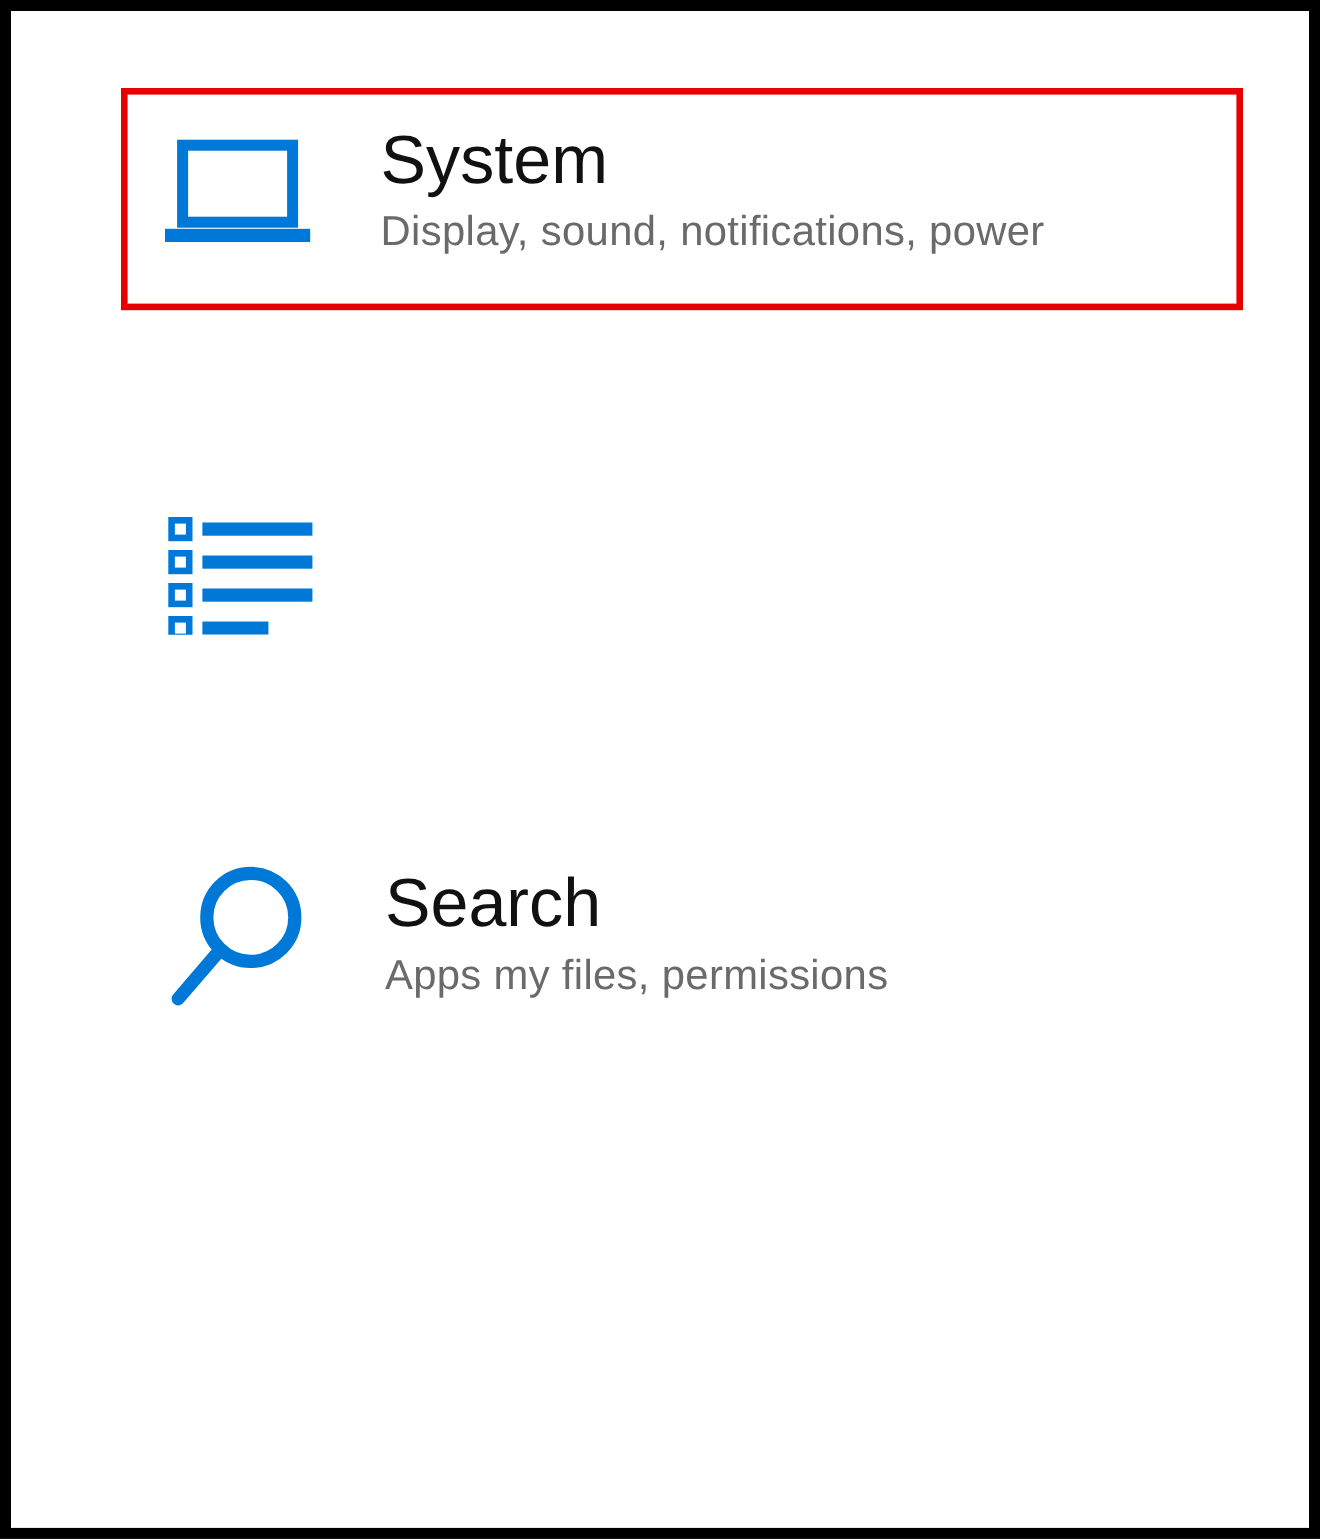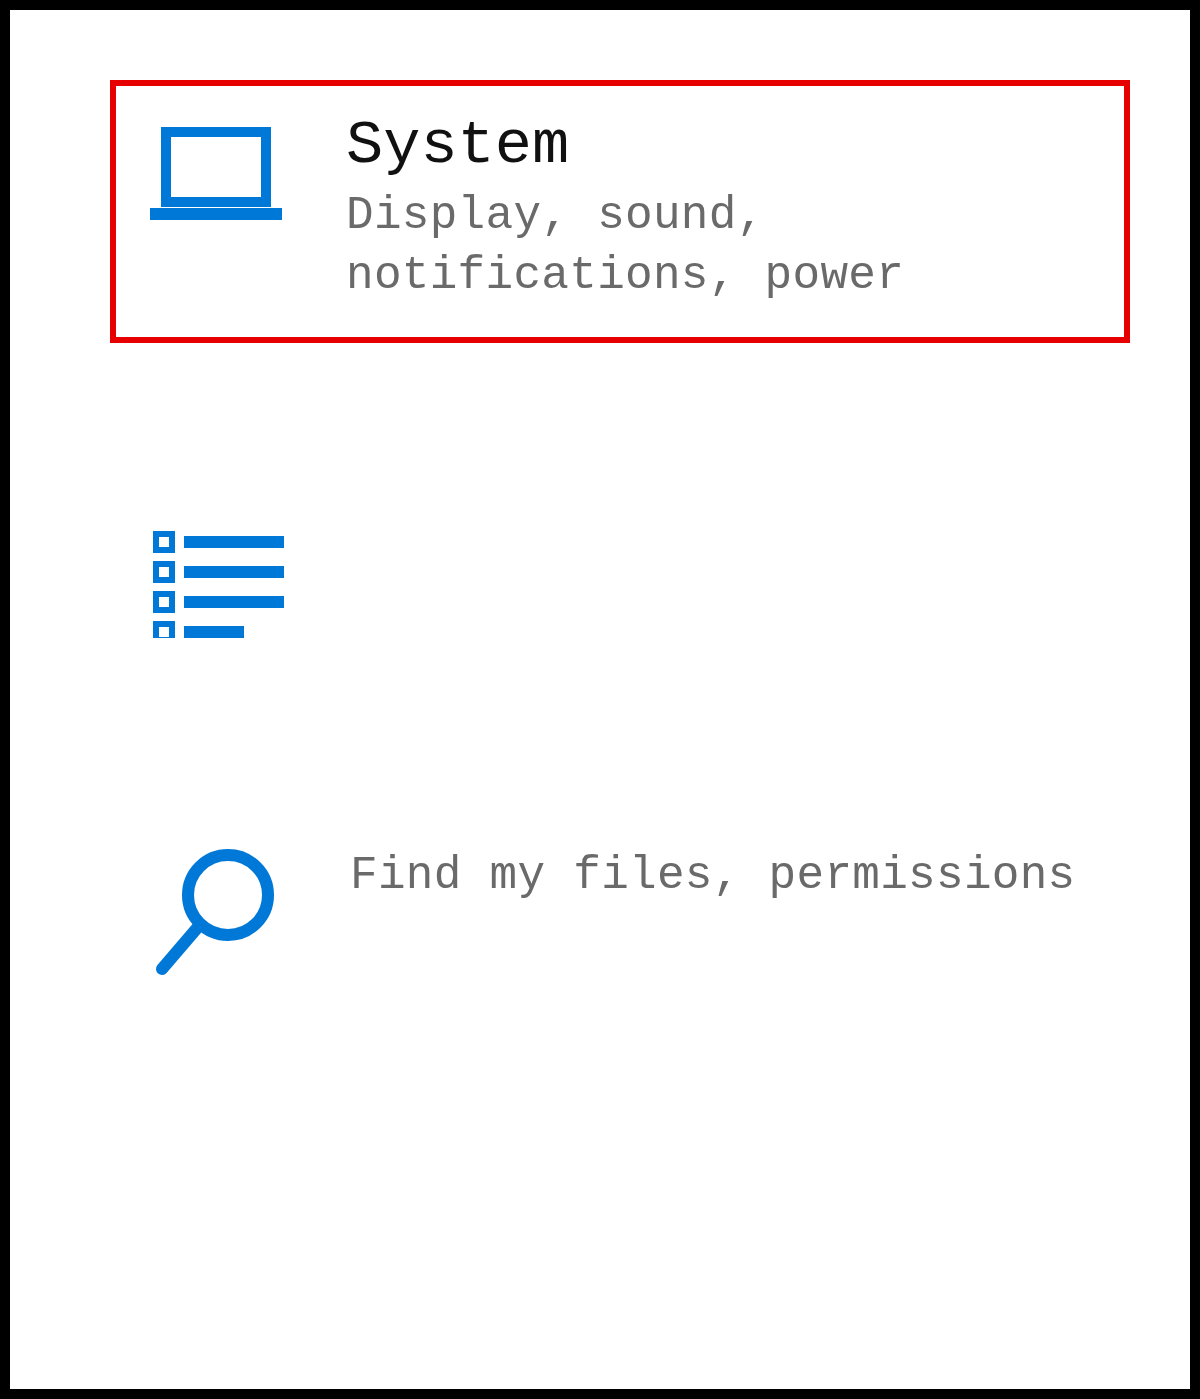--- a/index.html
+++ b/index.html
@@ -34,31 +34,30 @@
     flex-shrink: 0;
     width: 140px;
     height: 140px;
     display: flex;
     align-items: center;
     justify-content: center;
   }
   .text-wrap {
     flex: 1;
     padding-top: 4px;
-    font-family: Liberation Mono, monospace;
   }
   .title {
     font-size: 62px;
     font-weight: 400;
     color: #111;
     line-height: 1.15;
     margin-bottom: 6px;
   }
   .subtitle {
-    font-size: 46px;
+    font-size: 38px;
     font-weight: 400;
     color: #6a6a6a;
     line-height: 1.3;
     letter-spacing: 0.3px;
   }
   svg { display: block; }
 </style>
 </head>
 <body>
 
@@ -93,17 +92,18 @@
   </div>
 
   <div class="setting-item" style="margin-bottom:0;">
     <div class="icon-wrap">
       <svg width="140" height="140" viewBox="0 0 140 140">
         <circle cx="78" cy="52" r="40" fill="none" stroke="#0078d7" stroke-width="12"></circle>
         <line x1="48" y1="84" x2="12" y2="126" stroke="#0078d7" stroke-width="12" stroke-linecap="round"></line>
       </svg>
     </div>
     <div class="text-wrap">
-      <div class="subtitle">Find my files, permissions</div>
+      <div class="title">Search</div>
+      <div class="subtitle">Apps my files, permissions</div>
     </div>
   </div>
 
 </div>
 
 </body></html>

